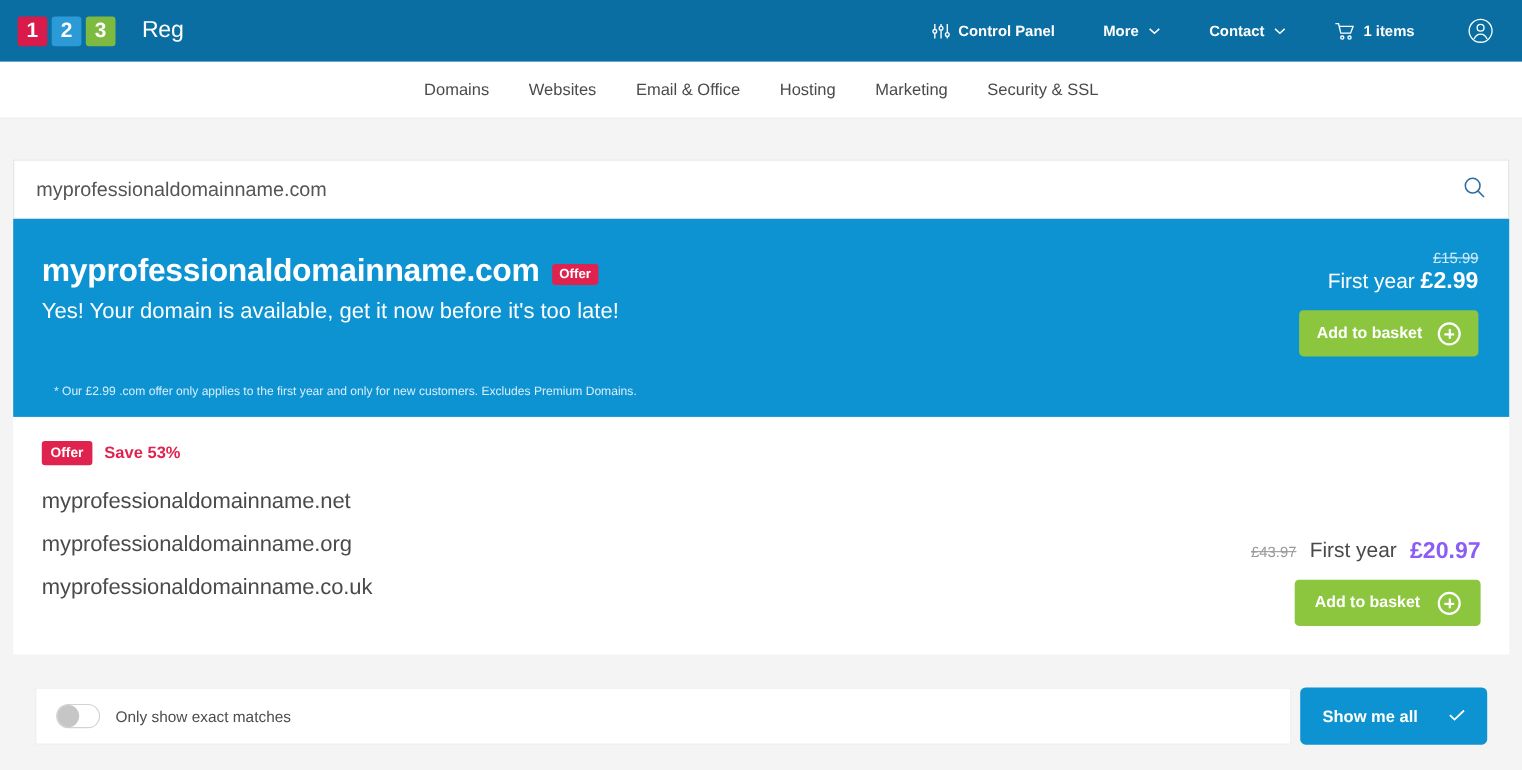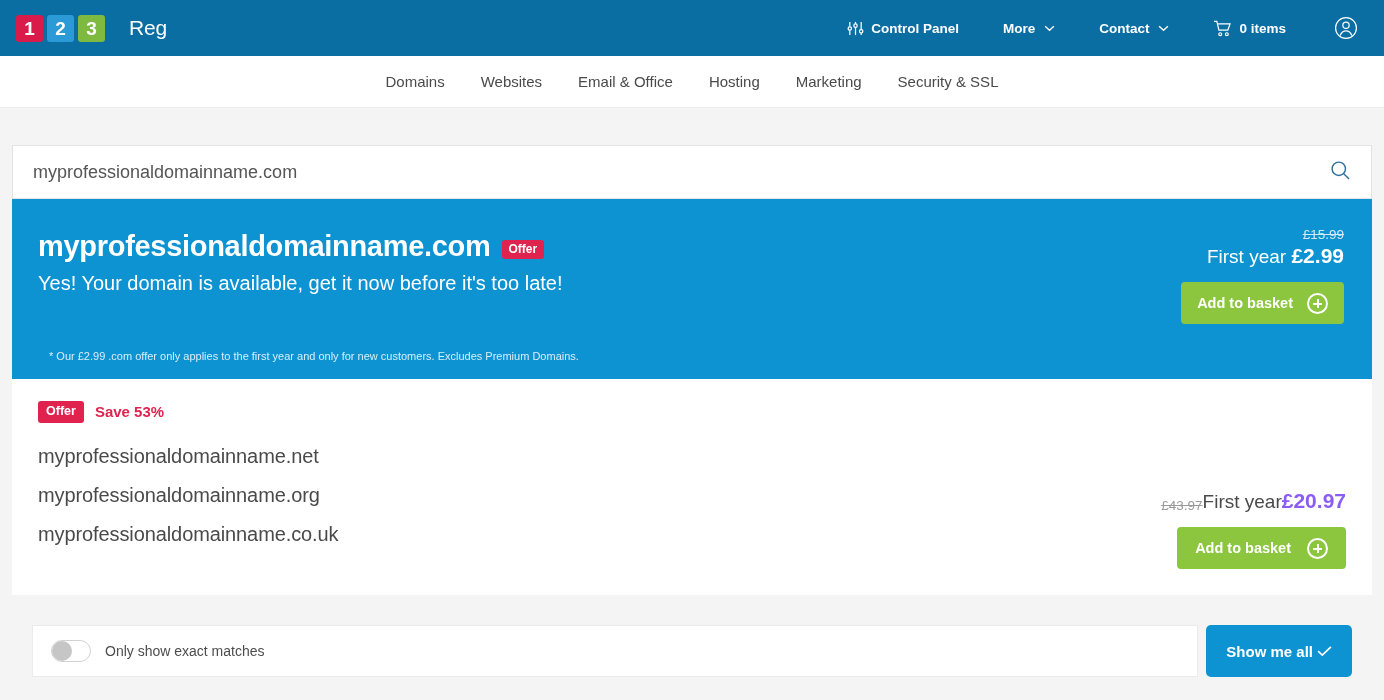--- a/index.html
+++ b/index.html
@@ -274,22 +274,23 @@
   }
   .bundle-domain:last-child { margin-bottom: 0; }
 
   .suggest-right {
     text-align: right;
     padding-top: 88px;
     min-width: 220px;
   }
   .bundle-price-line {
     display: flex;
-    align-items: flex-end;
+    align-items: center;
     justify-content: flex-end;
+    gap: 12px;
     white-space: nowrap;
   }
   .bundle-old {
     color: #9a9a9a;
     font-size: 13.5px;
     text-decoration: line-through;
   }
   .bundle-first {
     color: #4a4a4a;
     font-size: 19px;
@@ -358,21 +359,21 @@
     background: #0d93d2;
     border: 0;
     color: #fff;
     font-family: "Liberation Sans", sans-serif;
     font-size: 15px;
     font-weight: bold;
     border-radius: 5px;
     padding: 0 20px;
     display: inline-flex;
     align-items: center;
-    gap: 4px;
+    gap: 28px;
     cursor: pointer;
     height: 52px;
     margin-left: 8px;
   }
 </style>
 </head>
 <body>
 
 <div class="topbar">
 
@@ -421,21 +422,21 @@
     </div>
 
     <div class="topnav-item">
       <span>
         <svg width="19" height="17" viewBox="0 0 20 18" fill="none" stroke="#fff" stroke-width="1.3">
           <path d="M1 1.5h3l2.2 9.2h9.4L18 4.2H5"></path>
           <circle cx="7.6" cy="15" r="1.5"></circle>
             <circle cx="14.6" cy="15" r="1.5"></circle>
         </svg>
       </span>
-      <span>0 items</span>
+      <span>1 items</span>
     </div>
 
     <div class="topnav-item avatar-btn">
       <span>
         <svg width="24" height="24" viewBox="0 0 26 26" fill="none" stroke="#fff" stroke-width="1.3">
           <circle cx="13" cy="13" r="11.3"></circle>
             <circle cx="13" cy="10" r="3.4"></circle>
           <path d="M6.6 21.2c1.3-3.2 3.7-5 6.4-5s5.1 1.8 6.4 5"></path>
         </svg>
       </span>

